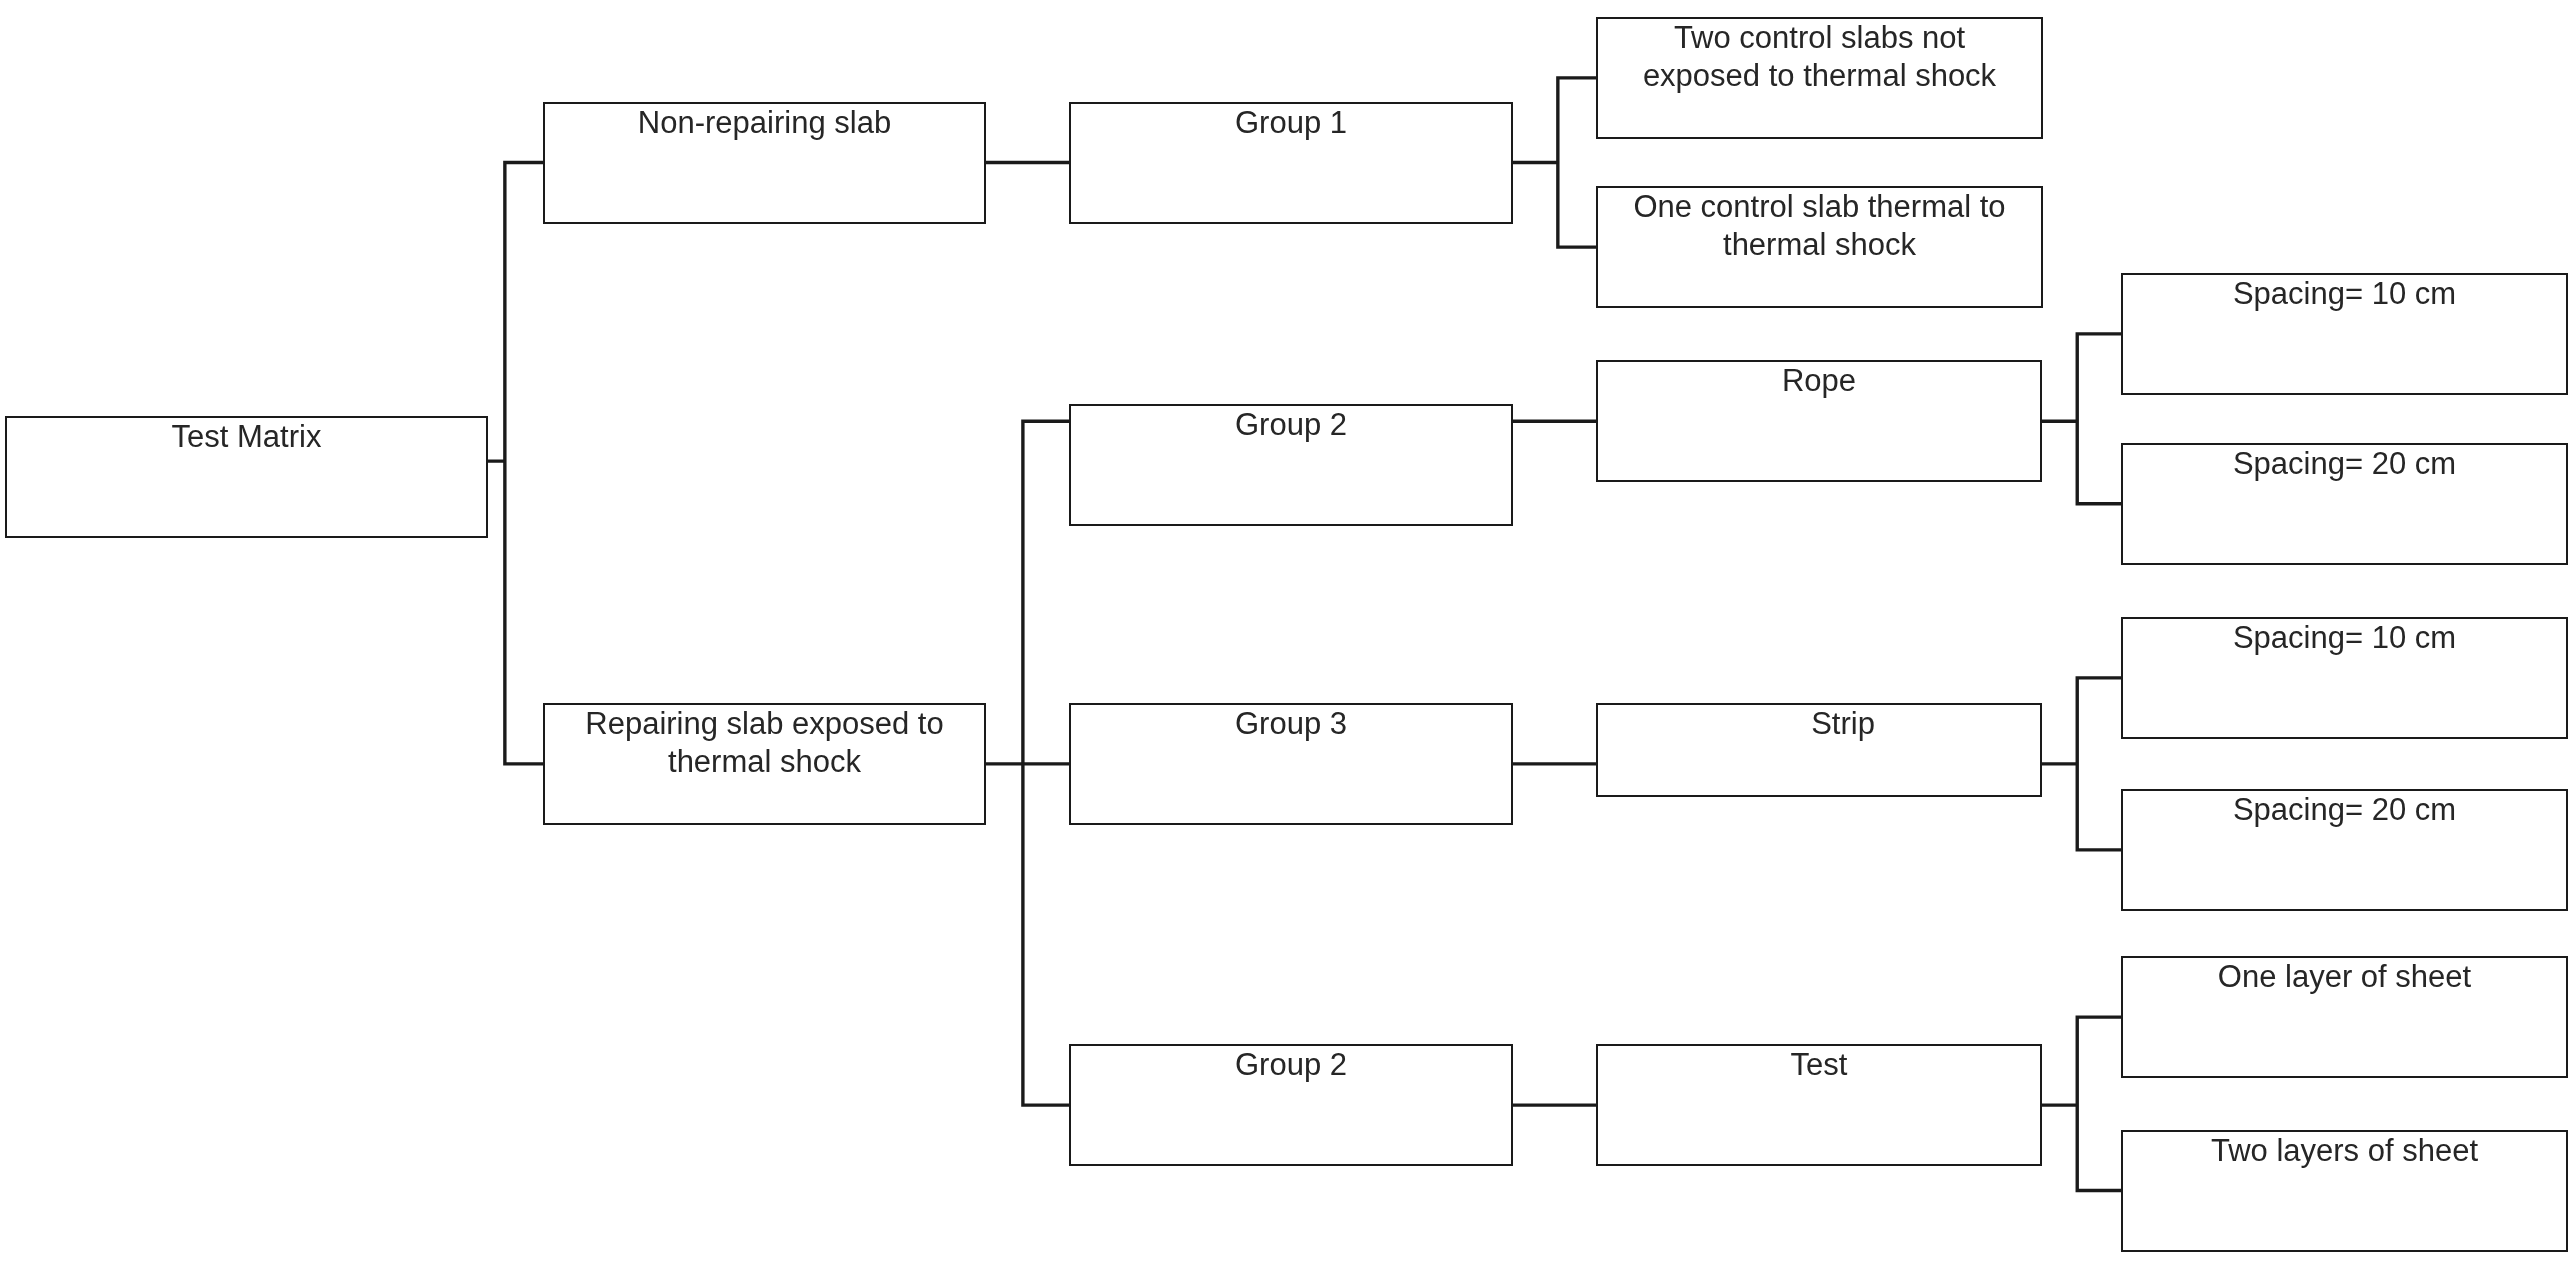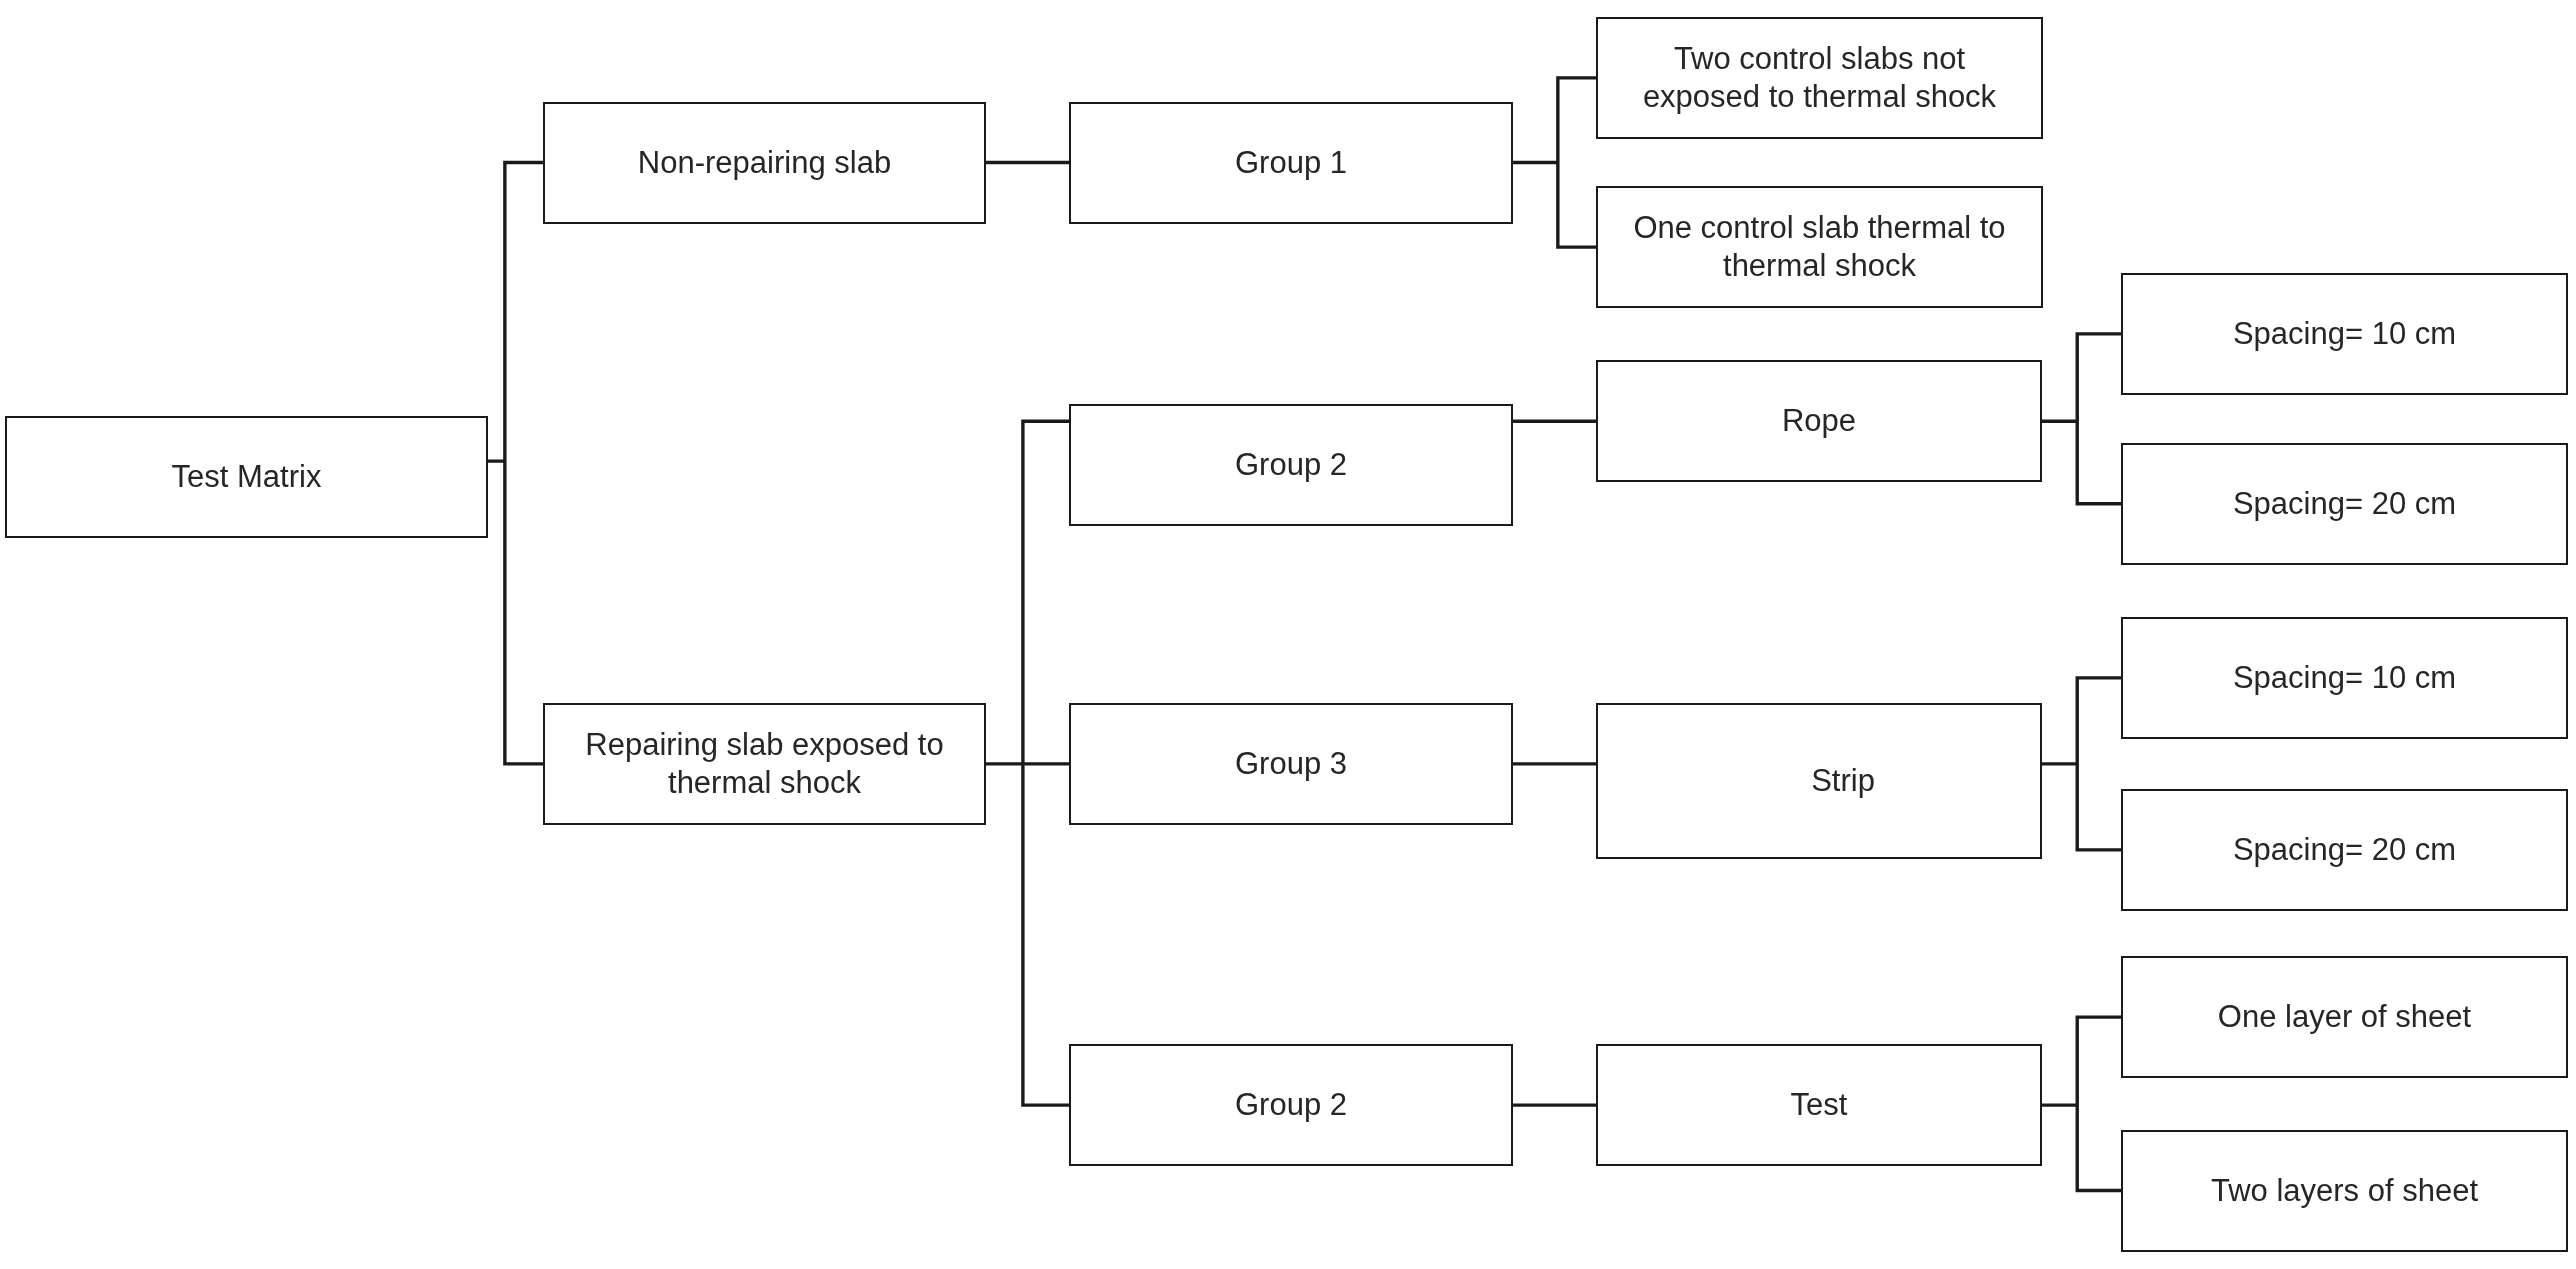--- a/index.html
+++ b/index.html
@@ -22,21 +22,20 @@
   }
   svg.wires path {
     fill: none;
     stroke: #1a1a1a;
     stroke-width: 5;
     stroke-linecap: square;
   }
   .node {
     position: absolute;
     display: flex;
-    align-items: center;
     justify-content: center;
     text-align: center;
     background: #ffffff;
     border: 2.7px solid #1a1a1a;
     color: #262626;
     font-size: 31px;
     line-height: 1.22;
   }
   .node .lbl { display: inline-block; padding: 0 6.8px; }
   .node.wrap-narrow .lbl { max-width: 406px; }
@@ -97,21 +96,21 @@
   </div>
 
   <div class="node" style="left:2121px; top:443px; width:447px; height:122px;">
     <span class="lbl">Spacing= 20 cm</span>
   </div>
 
   <div class="node" style="left:1069px; top:703px; width:444px; height:122px;">
     <span class="lbl">Group 3</span>
   </div>
 
-  <div class="node" style="left:1596px; top:703px; width:446px; height:156px;padding-left:48px;">
+  <div class="node" style="left:1596px; top:703px; width:446px; height:94px;padding-left:48px;">
     <span class="lbl">Strip</span>
   </div>
 
   <div class="node" style="left:2121px; top:617px; width:447px; height:122px;">
     <span class="lbl">Spacing= 10 cm</span>
   </div>
 
   <div class="node" style="left:2121px; top:789px; width:447px; height:122px;">
     <span class="lbl">Spacing= 20 cm</span>
   </div>

